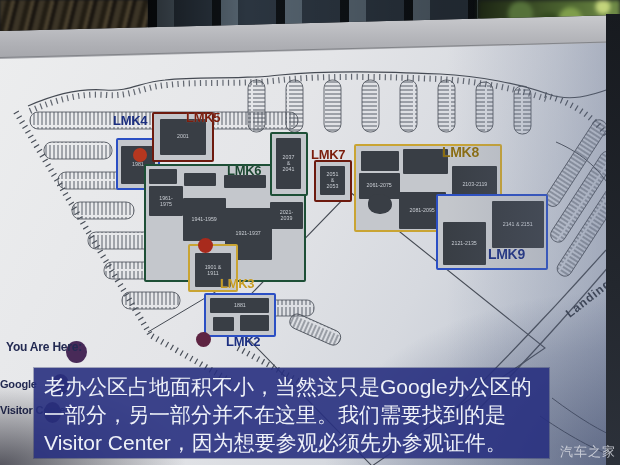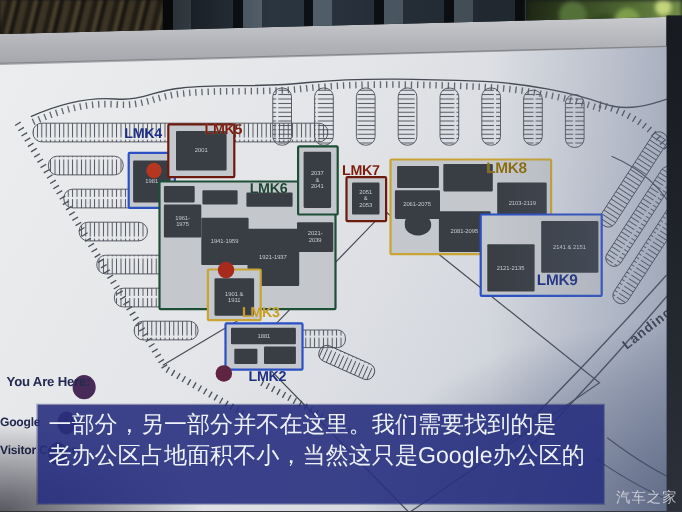--- a/index.html
+++ b/index.html
@@ -230,22 +230,23 @@
   <div class="legend-txt" style="left:0px;top:378px;font-size:11px;">Google</div>
   <div class="dot" style="left:52px;top:374px;width:17px;height:21px;background:#3e2450;"></div>
   <div class="legend-txt" style="left:0px;top:404px;font-size:11px;">Visitor Center:</div>
   <div class="dot" style="left:44px;top:402px;width:17px;height:21px;background:#3e2450;"></div>
 
   <div class="shade-right"></div>
   <div class="shade-br"></div>
   <div class="shade-bl"></div>
 
   <div class="caption">
+    <div class="cap-line">老办公区占地面积不小，当然这只是Google办公区的</div>
     <div class="cap-line">一部分，另一部分并不在这里。我们需要找到的是</div>
-    <div class="cap-line">老办公区占地面积不小，当然这只是Google办公区的</div>
+    <div class="cap-line">Visitor Center，因为想要参观必须先办参观证件。</div>
   </div>
 
   <div class="watermark">汽车之家</div>
 
   <div class="photo-strip">
     <div class="tree-trunk"></div>
     <div class="glass-building"></div>
     <div class="foliage"></div>
   </div>
   <div class="sign-edge"></div>

